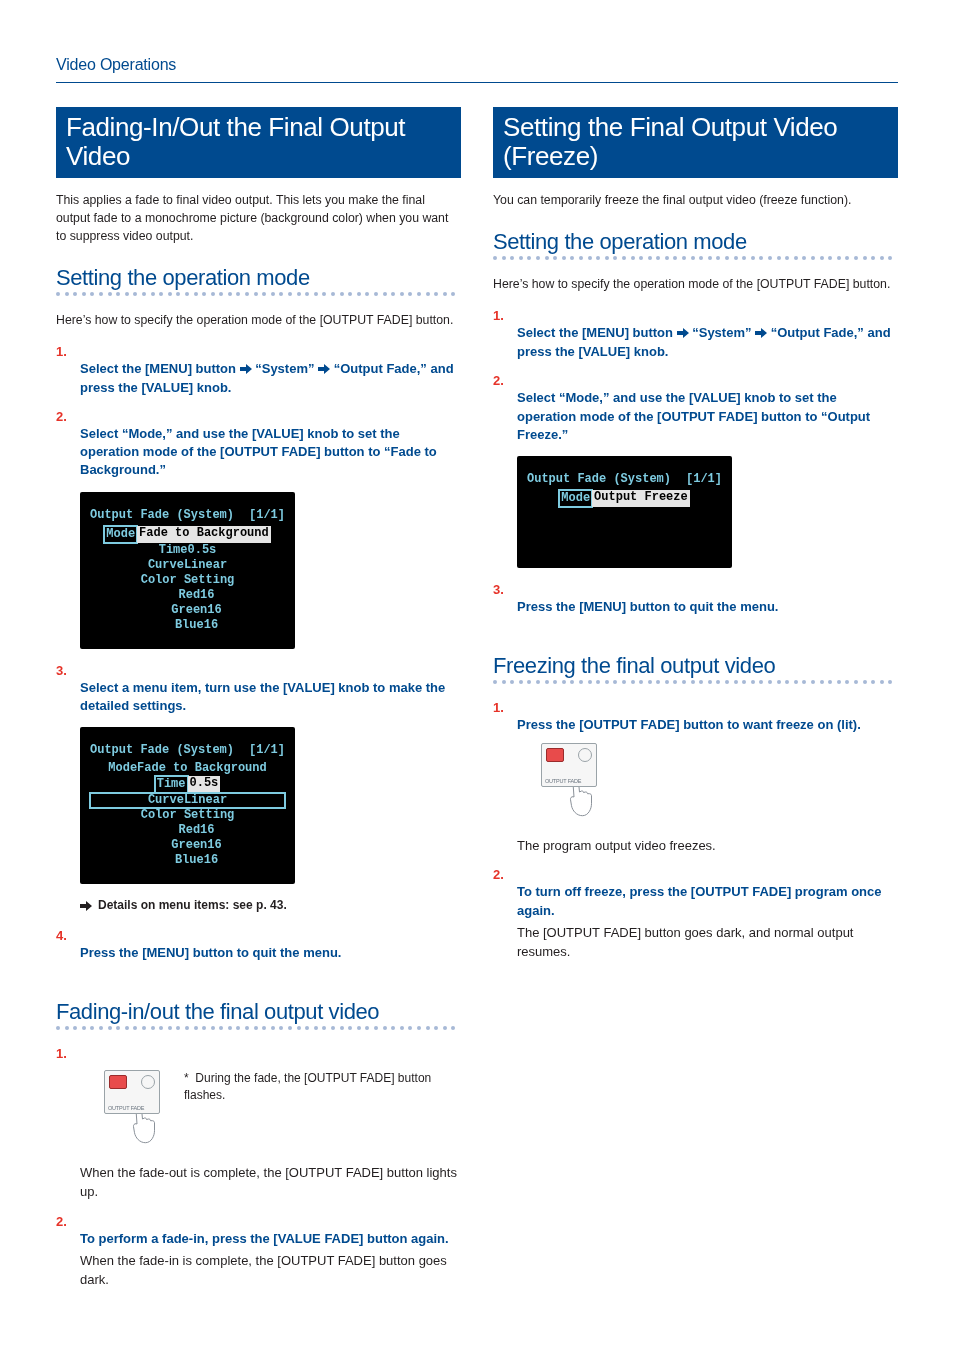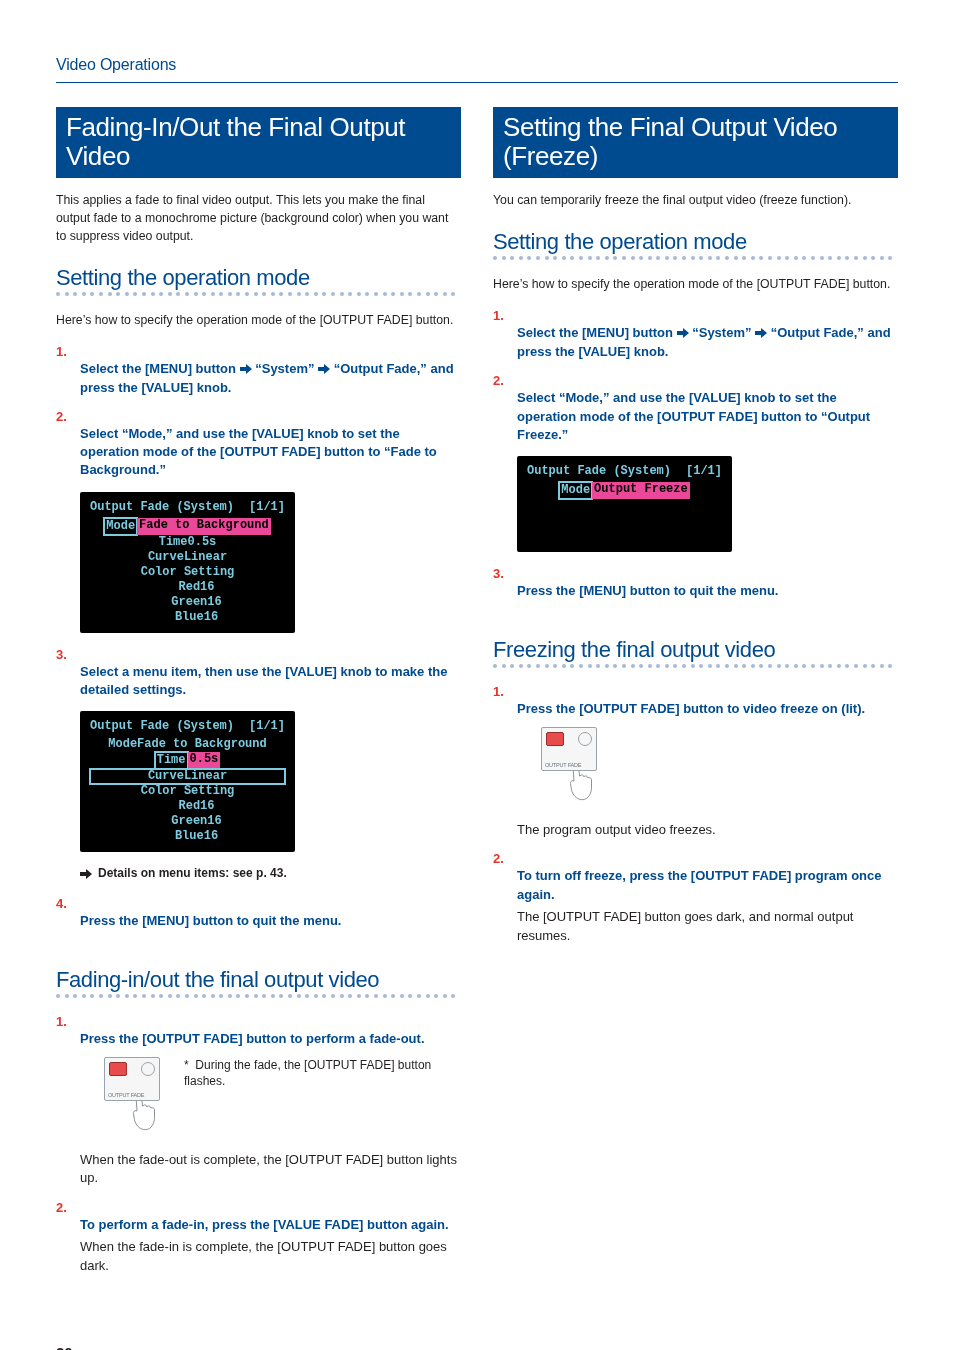--- a/index.html
+++ b/index.html
@@ -14,25 +14,25 @@
   .dots { display: flex; gap: 4.6px; margin-bottom: 14px; flex-wrap: wrap; overflow: hidden; height: 6px;}
   .dots span { width: 4px; height: 4px; background: #a7b9d6; border-radius: 50%; flex: 0 0 auto; }
   .lead { font-size: 12.3px; line-height: 1.45; margin-bottom: 14px; }
   .step { display: flex; gap: 8px; margin-bottom: 12px; }
   .step-num { color: #e63329; font-weight: 700; font-size: 13px; min-width: 16px; }
   .step-body { flex: 1; margin-top: 16px; }
   .step-text { color: #004a8f; font-weight: 700; font-size: 13px; line-height: 1.4; }
   .step-sub { font-size: 13px; line-height: 1.45; margin-top: 4px; color: #231f20; }
   .arrow { display: inline-block; vertical-align: -1px; }
   .arrow svg { width: 12px; height: 10px; }
-  .menu-shot { background: #000; border-radius: 2px; padding: 8px 10px; width: 215px; margin: 6px 0 14px 24px; }
+  .menu-shot { background: #000; border-radius: 2px; padding: 16px 10px; width: 215px; margin: 6px 0 14px 24px; }
   .menu-title { display: flex; justify-content: space-between; color: #7ecbe0; font-family: "Courier New", monospace; font-size: 12px; font-weight: bold; margin-bottom: 4px; }
   .menu-row { display: flex; justify-content: center; color: #7ecbe0; font-family: "Courier New", monospace; font-size: 12px; font-weight: bold; line-height: 1.25; }
   .menu-row.indent { padding-left: 18px; }
-  .menu-row .cap { color: #000; background: #ec4899; padding: 0 2px; }
+  .menu-row .cap { color: #000; background: #e5e5e5; padding: 0 2px; }
   .menu-row .capbox { color: #000; background: #7ecbe0; padding: 0 1px; border: 1px solid #7ecbe0; }
   .detail-arrow { display:inline-block; margin-right:6px; vertical-align: -2px;}
   .detail-arrow svg { width:12px; height:10px; fill:#231f20;}
   .details { font-size: 12px; font-weight: 700; margin: 2px 0 14px 24px; }
   .button-fig { display: flex; gap: 24px; margin: 8px 0 14px 24px; align-items: flex-start; }
   .button-fig .asterisk { font-size: 12px; line-height: 1.4; }
   .btn-draw { width: 58px; }
   .btn-panel { width: 56px; height: 44px; border: 1px solid #9aa3a8; border-radius: 2px; position: relative; background: #f6f6f6; padding: 4px 4px 10px 4px;}
   .btn-led { width: 18px; height: 14px; background: #e84b4b; border:1px solid #9a2c2c; border-radius: 2px; margin-bottom: 2px;}
   .btn-knob { position: absolute; right: 4px; top: 4px; width: 14px; height: 14px; border: 1px solid #9aa3a8; border-radius: 50%; }
@@ -159,21 +159,21 @@
           <div class="menu-row indent">
             <span>Blue</span>
             <span>16</span>
           </div>
         </div>
     </div>
 
     <div class="step">
       <div class="step-num">3.</div>
       <div class="step-body">
-          <div class="step-text">Select a menu item, then use the [VALUE] knob to make the detailed settings.</div>
+          <div class="step-text">Select a menu item, turn use the [VALUE] knob to make the detailed settings.</div>
         </div>
     </div>
 
     <div class="menu-shot">
       <div class="menu-title">
           <span>Output Fade (System)</span>
           <span>[1/1]</span>
         </div>
       <div id="lmenu2">
           <div class="menu-row">
@@ -267,21 +267,20 @@
         <span></span>
         <span></span>
         <span></span>
         <span></span>
         <span></span>
       </div>
 
     <div class="step">
       <div class="step-num">1.</div>
       <div class="step-body">
-        <div class="step-text">Press the [OUTPUT FADE] button to perform a fade-out.</div>
         <div class="button-fig">
           <div class="btn-draw">
             <div class="btn-panel">
                 <div class="btn-led"></div>
                 <div class="btn-knob"></div>
                 <div class="btn-label">OUTPUT FADE</div>
               </div>
             <div class="finger"><svg viewBox="0 0 30 40">
                   <path d="M8 2c1-1 3-1 3.5 1l1 10 2-1c1-.3 2 .4 2 1.5l2-.5c1-.2 2 .6 2 1.7l2 0c1 0 2 1 2 2v8c0 5-3 12-9 12s-10-5-11-10l-1-6c-.3-2 1-3 2.5-3l1 .3L6 4c0-1 1-2 2-2z" stroke-width="1"></path>
                 </svg></div>
@@ -458,21 +457,21 @@
         <span></span>
         <span></span>
         <span></span>
         <span></span>
         <span></span>
       </div>
 
     <div class="step">
       <div class="step-num">1.</div>
       <div class="step-body">
-        <div class="step-text">Press the [OUTPUT FADE] button to video freeze on (lit).</div>
+        <div class="step-text">Press the [OUTPUT FADE] button to want freeze on (lit).</div>
         <div class="button-fig">
           <div class="btn-draw">
             <div class="btn-panel">
                 <div class="btn-led"></div>
                 <div class="btn-knob"></div>
                 <div class="btn-label">OUTPUT FADE</div>
               </div>
             <div class="finger"><svg viewBox="0 0 30 40">
                   <path d="M8 2c1-1 3-1 3.5 1l1 10 2-1c1-.3 2 .4 2 1.5l2-.5c1-.2 2 .6 2 1.7l2 0c1 0 2 1 2 2v8c0 5-3 12-9 12s-10-5-11-10l-1-6c-.3-2 1-3 2.5-3l1 .3L6 4c0-1 1-2 2-2z" stroke-width="1"></path>
                 </svg></div>

